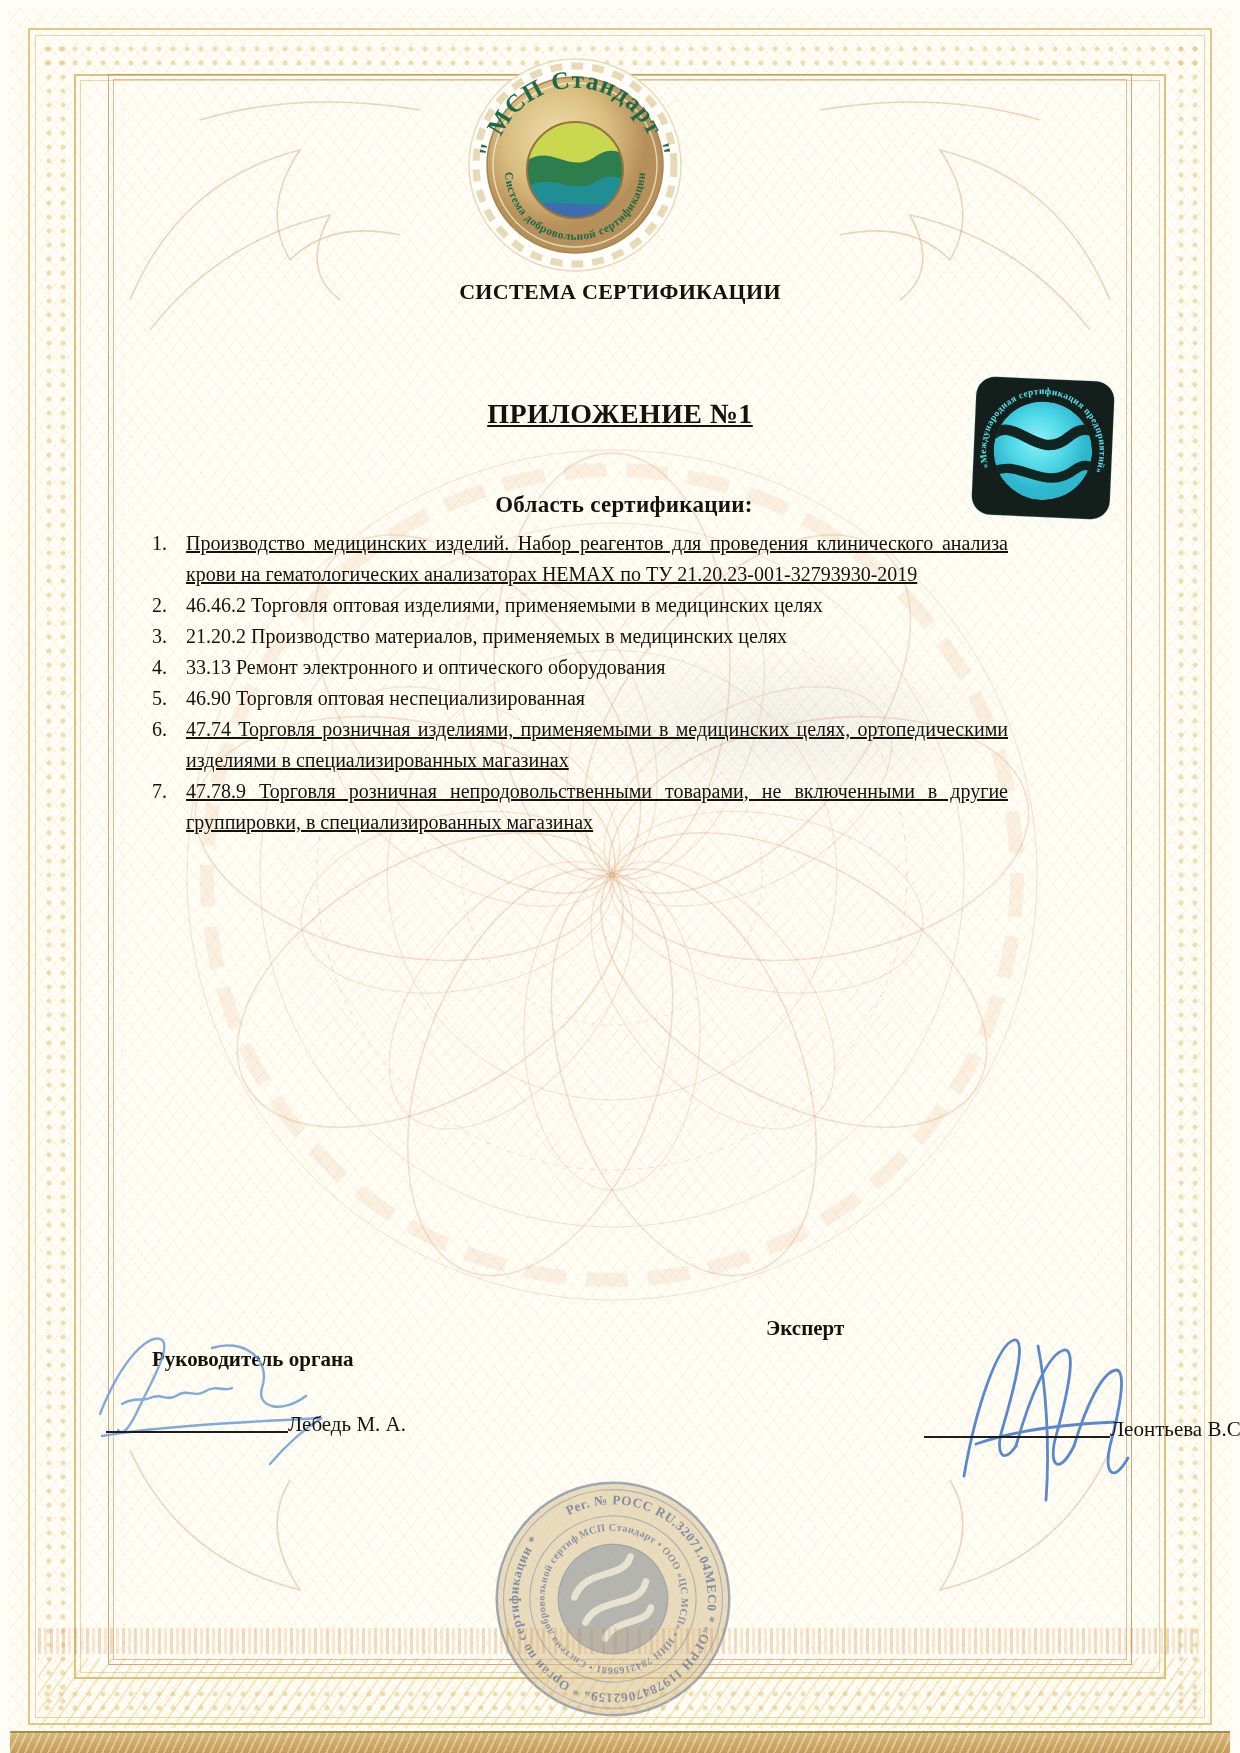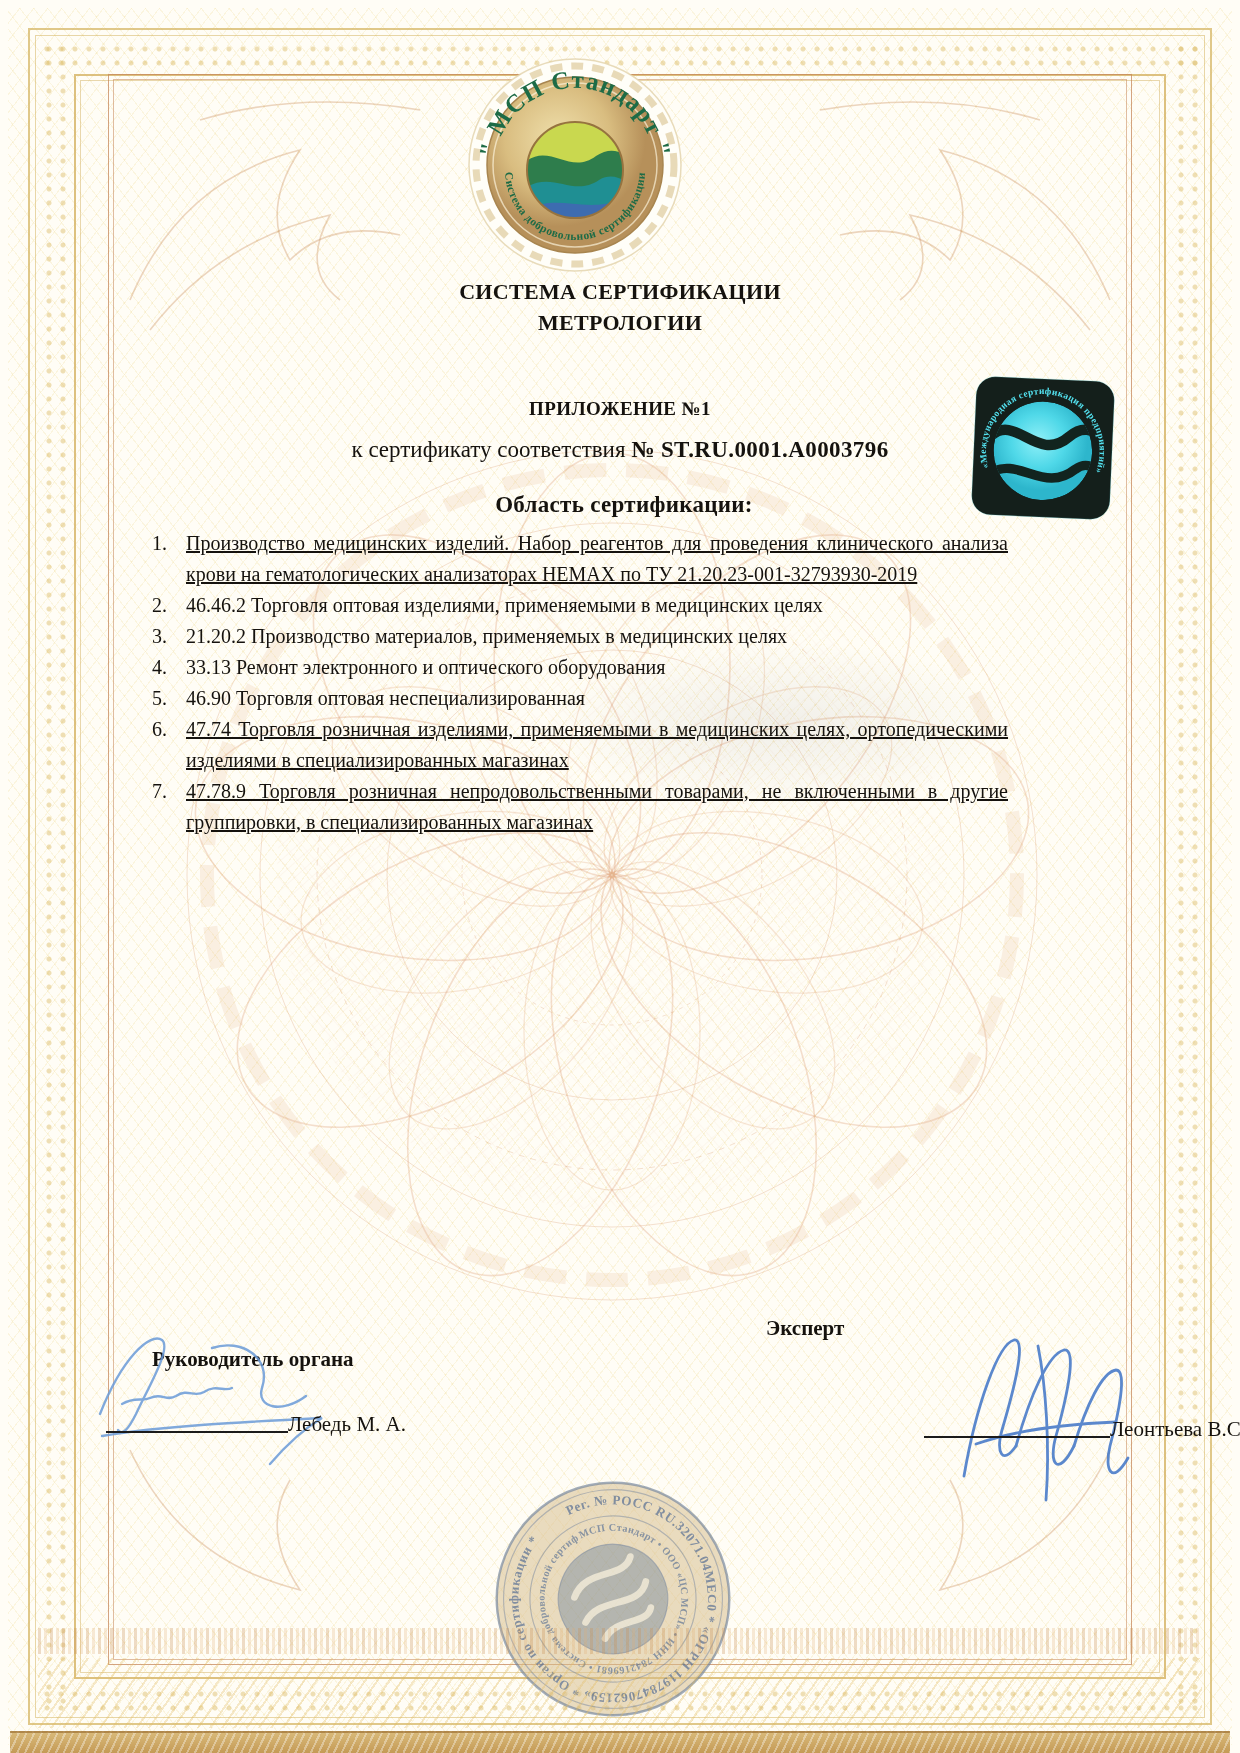--- a/index.html
+++ b/index.html
@@ -42,21 +42,21 @@
     background:repeating-linear-gradient(125deg, rgba(226,188,100,.32) 0 2px, rgba(226,188,100,0) 2px 10px);}
   .strip-goldband{position:absolute;left:10px;right:10px;bottom:0;height:20px;pointer-events:none;
     border-top:2px solid rgba(170,130,70,.8);
     background:
       repeating-linear-gradient(115deg, rgba(255,255,255,.35) 0 2px, transparent 2px 7px),
       linear-gradient(#d8b878,#c49a56);}
   
   .hdr{position:absolute;left:130px;right:130px;top:276px;text-align:center;
     font-weight:bold;font-size:22px;line-height:31px;letter-spacing:.3px;color:#15120e;}
   .appendix{position:absolute;left:130px;right:130px;top:398px;text-align:center;
-    font-weight:bold;font-size:19px;letter-spacing:.4px;}
+    font-weight:bold;font-size:28px;letter-spacing:.4px;text-decoration:underline;}
   .certline{position:absolute;left:130px;right:130px;top:437px;text-align:center;font-size:23px;}
   .certline .num{font-weight:bold;letter-spacing:.4px;}
   .scope-title{position:absolute;left:130px;right:122px;top:492px;text-align:center;
     font-weight:bold;font-size:23px;letter-spacing:.3px;}
   
   .scope{position:absolute;left:152px;top:528px;width:856px;font-size:20px;line-height:31px;}
   .scope .row{display:flex;align-items:flex-start;}
   .scope .n{flex:0 0 34px;}
   .scope .t{flex:1;}
   .scope .t.just{text-align:justify;text-justify:inter-word;text-decoration:underline;}
@@ -182,26 +182,22 @@
     <text font-size="25" font-weight="bold" fill="#1d6b46" letter-spacing="1">
       <textPath href="#arcTop" startOffset="50%" text-anchor="middle">" МСП Стандарт "</textPath>
     </text>
     <text font-size="11.5" font-weight="bold" fill="#1d6b46" letter-spacing=".5">
       <textPath href="#arcBot" startOffset="50%" text-anchor="middle">Система добровольной сертификации</textPath>
     </text>
   </svg>
 
   <div class="hdr">
     <div>СИСТЕМА СЕРТИФИКАЦИИ</div>
-    <div>МЕТРОЛОГИИ</div>
   </div>
   <div class="appendix">ПРИЛОЖЕНИЕ №1</div>
-  <div class="certline">
-    <span>к сертификату соответствия </span><span class="num">№ ST.RU.0001.A0003796</span>
-  </div>
 
   <svg class="holo" width="142" height="142" viewBox="0 0 150 150">
     <defs>
       <radialGradient id="cyanG" cx="45%" cy="40%">
         <stop offset="0%" stop-color="#8ff0f8"></stop>
           <stop offset="55%" stop-color="#4fd8e8"></stop>
           <stop offset="100%" stop-color="#2db6cc"></stop>
       </radialGradient>
       <clipPath id="holoSph">
           <circle cx="75" cy="78" r="52"></circle>

